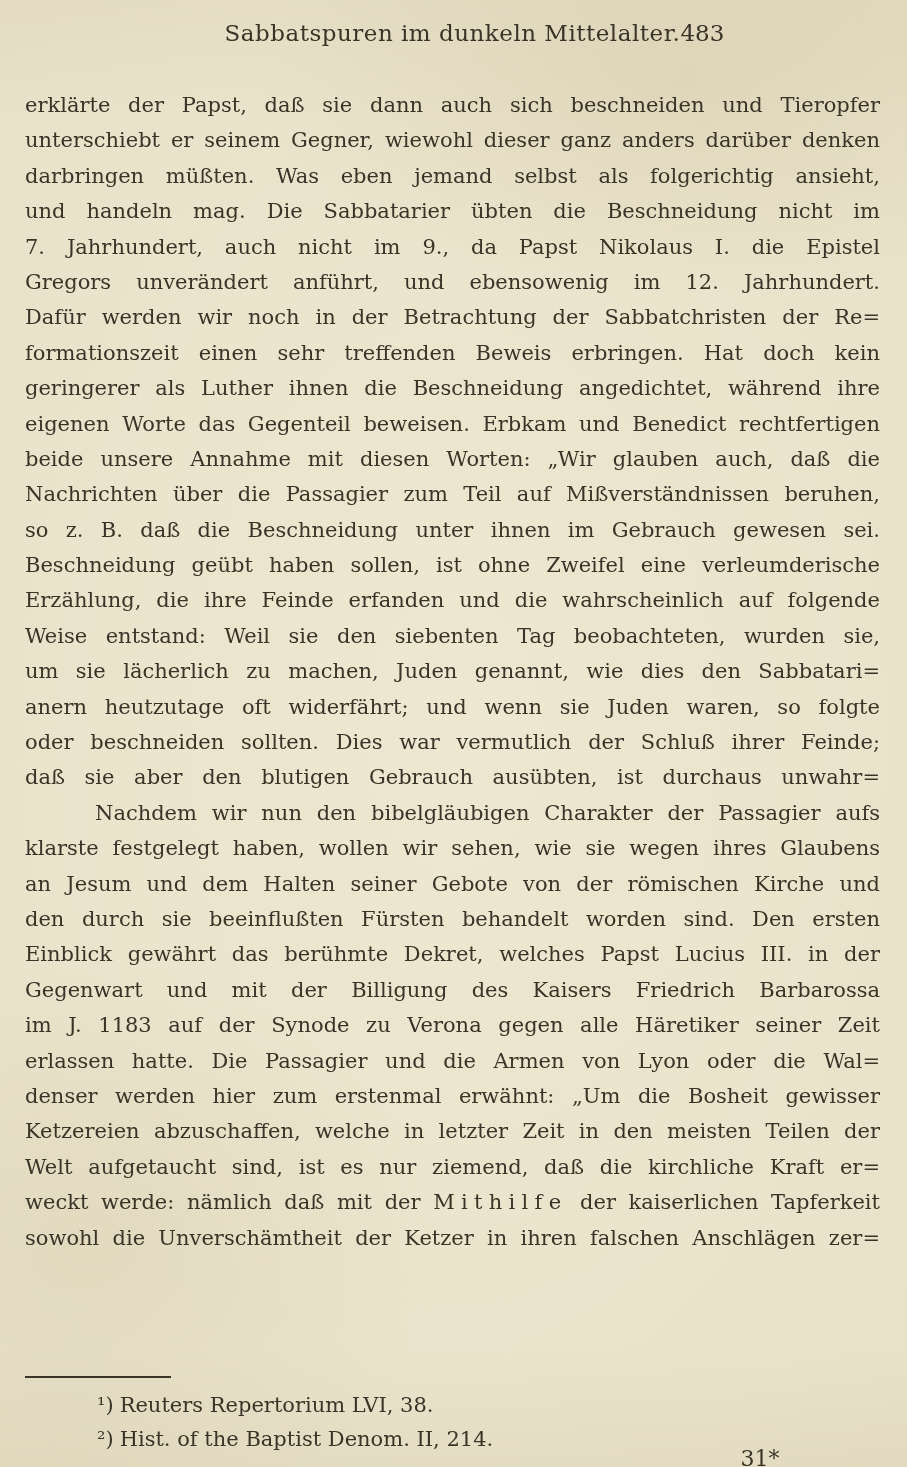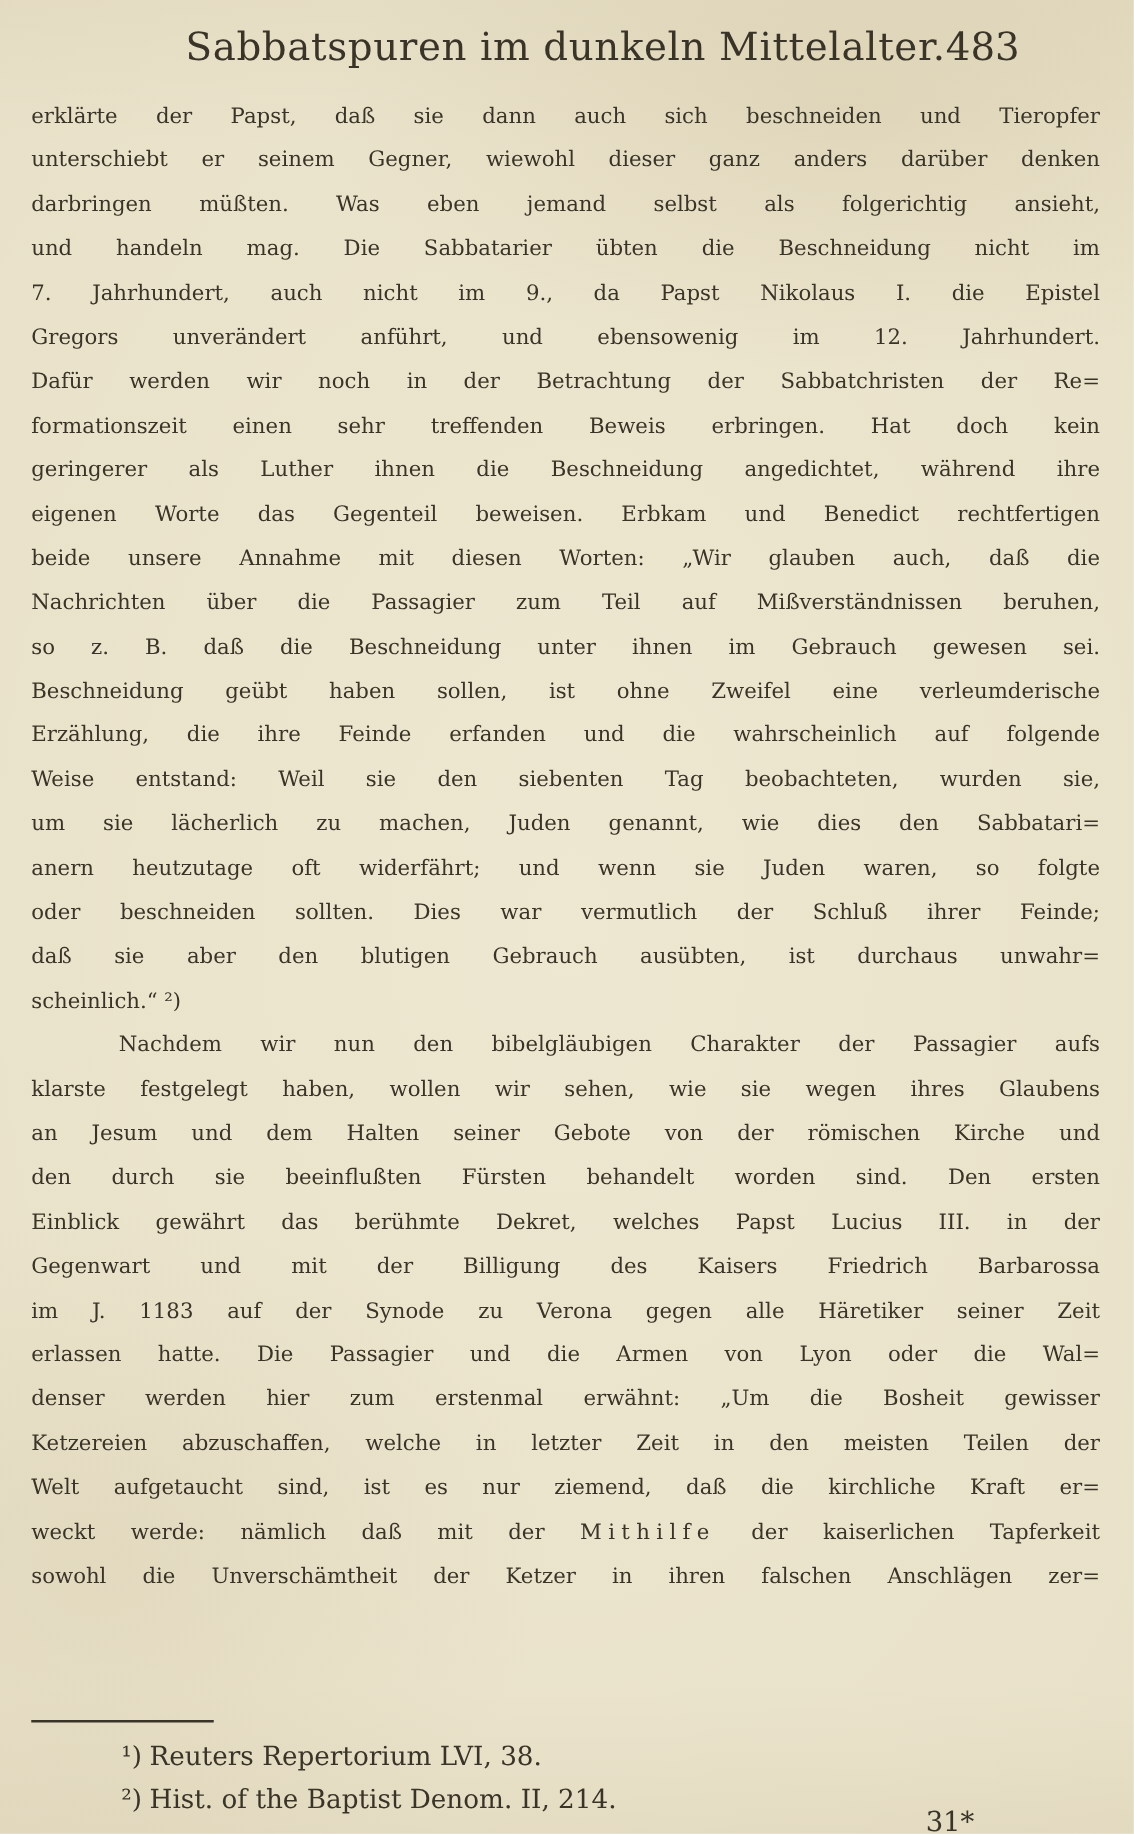--- a/index.html
+++ b/index.html
@@ -16,35 +16,35 @@
       linear-gradient(180deg, rgba(170,150,110,0.10), rgba(170,150,110,0.02) 8%, rgba(170,150,110,0.02) 92%, rgba(170,150,110,0.12));
     color: var(--ink, #3a3428);
     font-family: "DejaVu Serif", "Liberation Serif", serif;
   }
   .running-header {
     position: absolute;
     top: 20px; left: 25px; width: 855px;
     display: grid;
     grid-template-columns: 1fr auto 1fr;
     align-items: baseline;
-    font-size: 31px;
+    font-size: 23px;
   }
   .running-title {
     grid-column: 2;
     text-align: center;
     letter-spacing: 0.5px;
   }
   .page-number {
     grid-column: 3;
     text-align: left;
   }
   .body-text {
     position: absolute;
-    top: 76px; left: 25px; width: 855px;
-    font-size: 17px;
+    top: 88px; left: 25px; width: 855px;
+    font-size: 21px;
   }
   .line {
     line-height: 35.4px;
     height: 35.4px;
     text-align: justify;
     text-align-last: justify;
     white-space: normal;
     overflow: visible;
   }
   .line.no-justify { text-align-last: left; }
@@ -98,21 +98,20 @@
         <div class="line">beide unsere Annahme mit diesen Worten: „Wir glauben auch, daß die</div>
         <div class="line">Nachrichten über die Passagier zum Teil auf Mißverständnissen beruhen,</div>
         <div class="line">so z. B. daß die Beschneidung unter ihnen im Gebrauch gewesen sei.</div>
         <div class="line">Beschneidung geübt haben sollen, ist ohne Zweifel eine verleumderische</div>
         <div class="line">Erzählung, die ihre Feinde erfanden und die wahrscheinlich auf folgende</div>
         <div class="line">Weise entstand: Weil sie den siebenten Tag beobachteten, wurden sie,</div>
         <div class="line">um sie lächerlich zu machen, Juden genannt, wie dies den Sabbatari=</div>
         <div class="line">anern heutzutage oft widerfährt; und wenn sie Juden waren, so folgte</div>
         <div class="line">oder beschneiden sollten. Dies war vermutlich der Schluß ihrer Feinde;</div>
         <div class="line">daß sie aber den blutigen Gebrauch ausübten, ist durchaus unwahr=</div>
-        <div class="line no-justify">scheinlich.“ ²)</div>
       </div>
       <div>
         <div class="line indent">Nachdem wir nun den bibelgläubigen Charakter der Passagier aufs</div>
         <div class="line">klarste festgelegt haben, wollen wir sehen, wie sie wegen ihres Glaubens</div>
         <div class="line">an Jesum und dem Halten seiner Gebote von der römischen Kirche und</div>
         <div class="line">den durch sie beeinflußten Fürsten behandelt worden sind. Den ersten</div>
         <div class="line">Einblick gewährt das berühmte Dekret, welches Papst Lucius III. in der</div>
         <div class="line">Gegenwart und mit der Billigung des Kaisers Friedrich Barbarossa</div>
         <div class="line">im J. 1183 auf der Synode zu Verona gegen alle Häretiker seiner Zeit</div>
         <div class="line">erlassen hatte. Die Passagier und die Armen von Lyon oder die Wal=</div>

